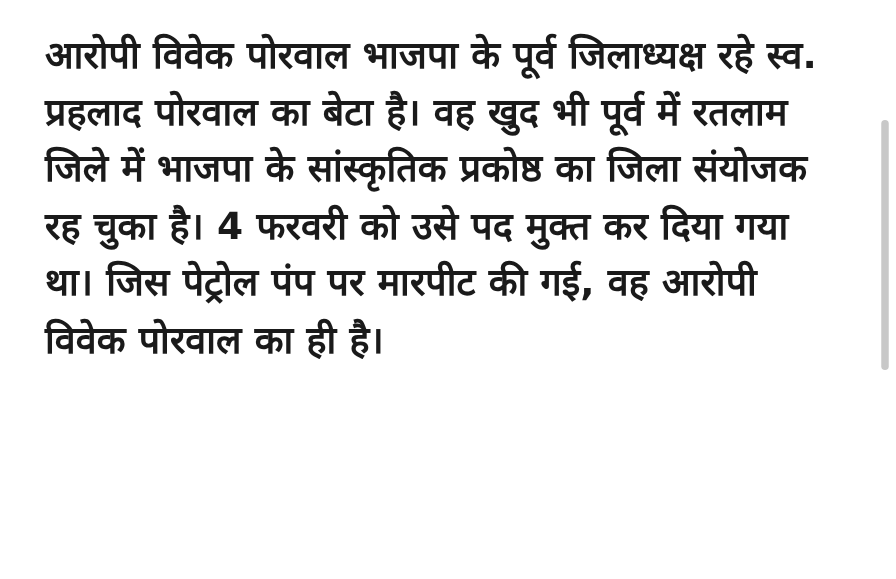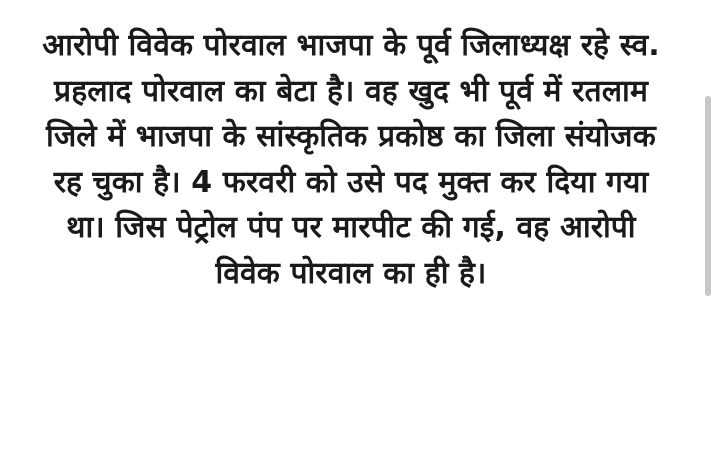--- a/index.html
+++ b/index.html
@@ -24,21 +24,21 @@
     position: absolute;
     left: 36px;
     top: 22px;
     width: 630px;
     color: #1a1a1a;
     font-family: "DejaVu Sans", "Liberation Sans", sans-serif;
     font-size: 30px;
     font-weight: 700;
     line-height: 1.52;
     letter-spacing: 0.1px;
-    text-align: center;
+    text-align: left;
     white-space: pre-wrap;
     word-break: normal;
   }
   .scrollbar-track {
     position: absolute;
     right: 3px;
     top: 0;
     width: 6px;
     height: 463px;
     background: transparent;

